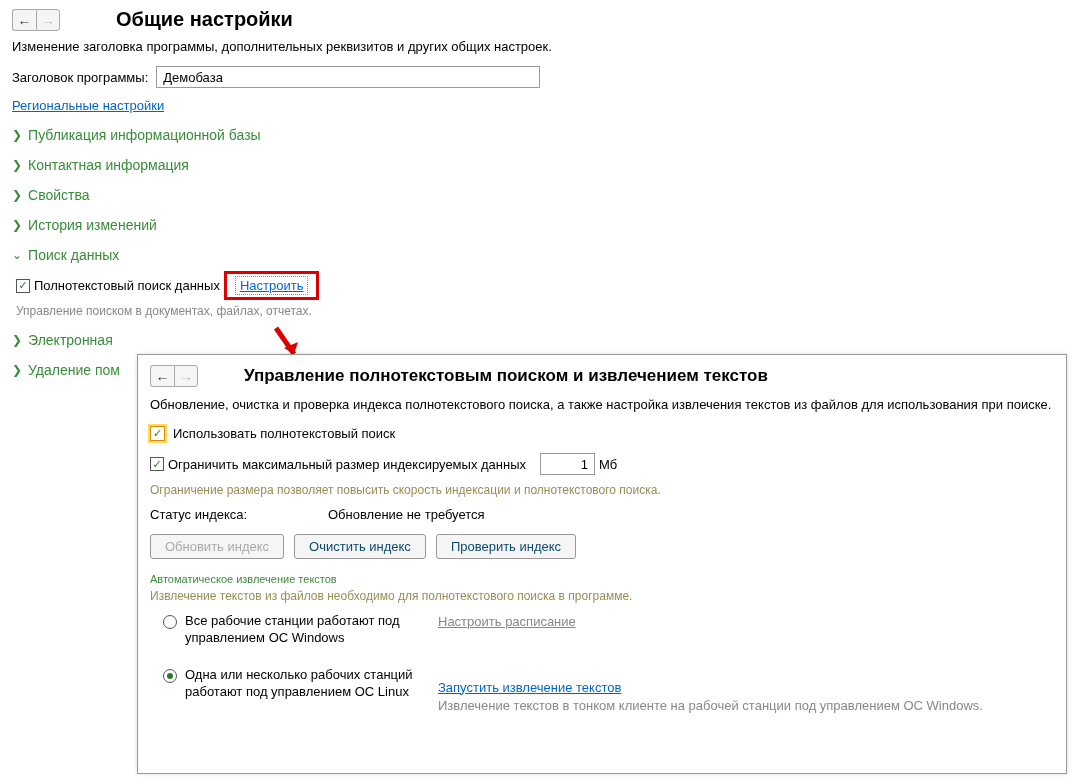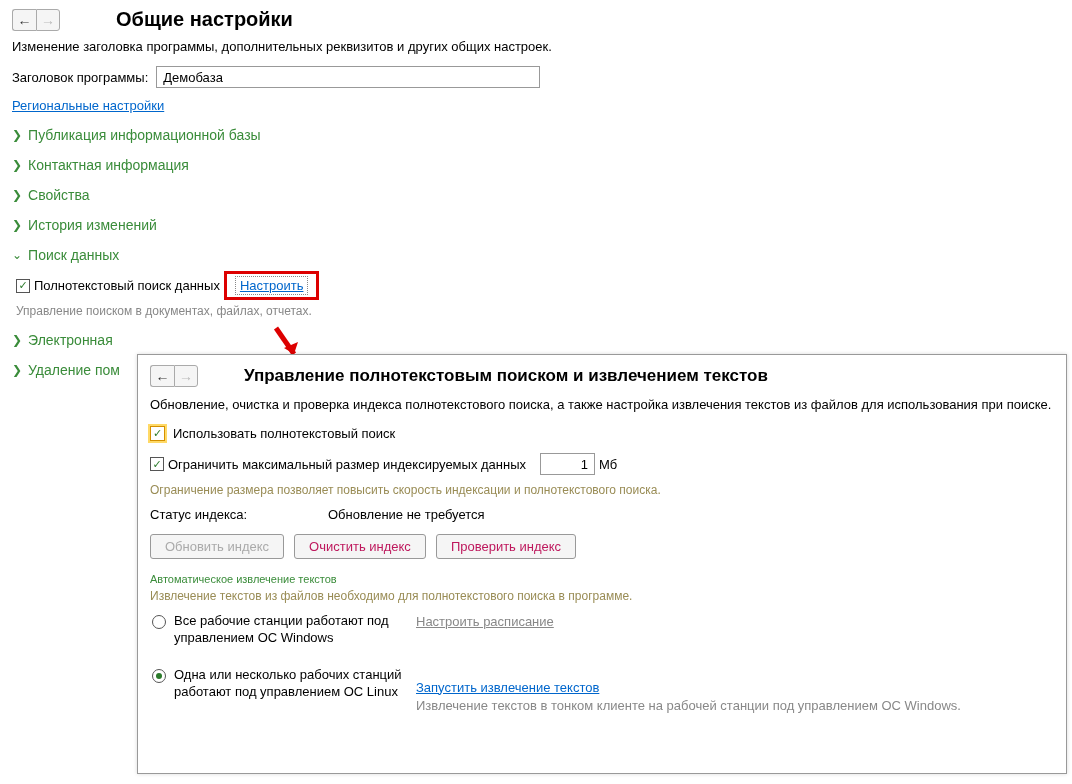--- a/index.html
+++ b/index.html
@@ -159,41 +159,41 @@
       gap: 8px;
       margin: 6px 0;
     }
     .btn {
       border: 1px solid #999;
       background: #f5f5f5;
       padding: 4px 14px;
       font-size: 13px;
       border-radius: 3px;
       cursor: pointer;
-      color: #be185d;
+      color: #0c4a6e;
     }
     .btn:disabled, .btn[data-disabled="true"] {
       color: #aaa;
       cursor: default;
     }
     .btn-row {
       display: flex;
       gap: 10px;
       margin: 12px 0;
     }
     .section-heading {
       color: #3a8c3a;
       font-size: 11px;
       margin: 14px 0 4px 0;
     }
     .radio-row {
       display: flex;
       align-items: flex-start;
       gap: 8px;
-      margin: 10px 2px;
+      margin: 10px 13px;
     }
     .radio {
       width: 14px;
       height: 14px;
       border: 1px solid #555;
       border-radius: 50%;
       display: flex;
       align-items: center;
       justify-content: center;
       margin-top: 2px;

